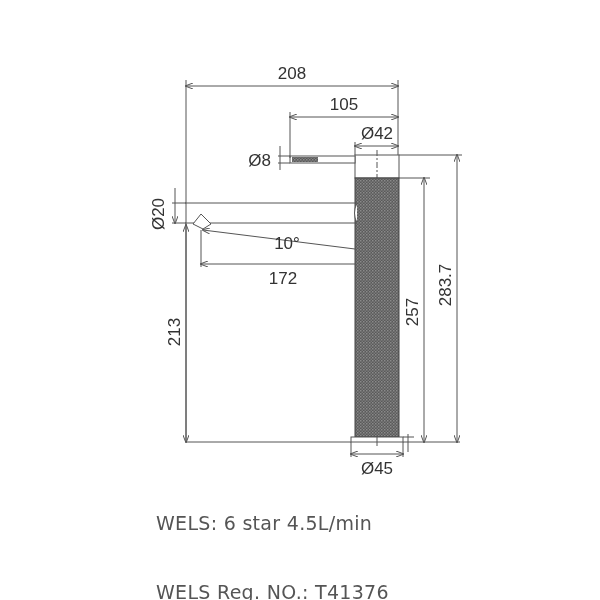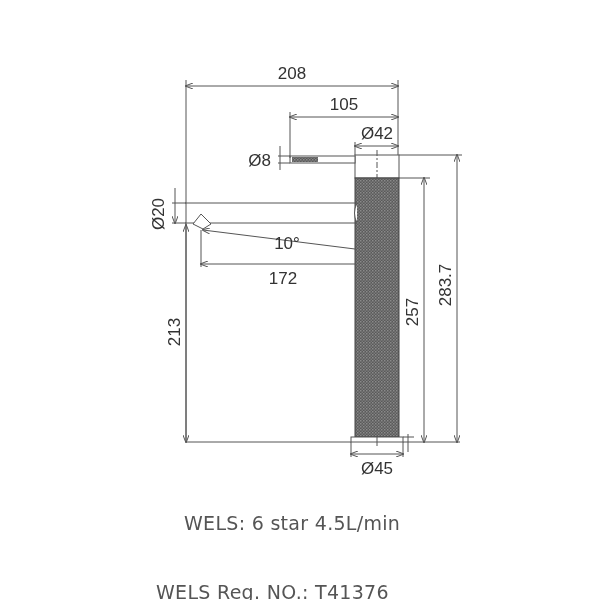--- a/index.html
+++ b/index.html
@@ -1,20 +1,20 @@
 <!DOCTYPE html>
 <html><head>
 <meta charset="utf-8">
 <style>
   html, body { margin: 0; padding: 0; background: #ffffff; }
   body { width: 600px; height: 600px; position: relative; overflow: hidden; font-family: "DejaVu Sans", sans-serif; }
   svg { position: absolute; left: 0; top: 0; }
   .dim-text { font-family: "Liberation Sans", sans-serif; font-size: 17px; fill: #333333; }
   .footer { position: absolute; left: 156px; color: #555555; font-family: "DejaVu Sans", sans-serif; font-size: 19px; letter-spacing: 0.3px; }
-  .footer.l1 { top: 512px; margin-left: 28px; }
+  .footer.l1 { top: 512px; }
   .footer.l2 { top: 539px; margin-top: 42px; }
 </style>
 </head>
 <body>
 
 <svg width="600" height="600" viewBox="0 0 600 600">
   <defs>
     <pattern id="knurl" width="3" height="3" patternUnits="userSpaceOnUse">
       <rect width="3" height="3" fill="#5a5a5a"></rect>
       <rect x="0" y="0" width="1.5" height="1.5" fill="#8a8a8a"></rect>

